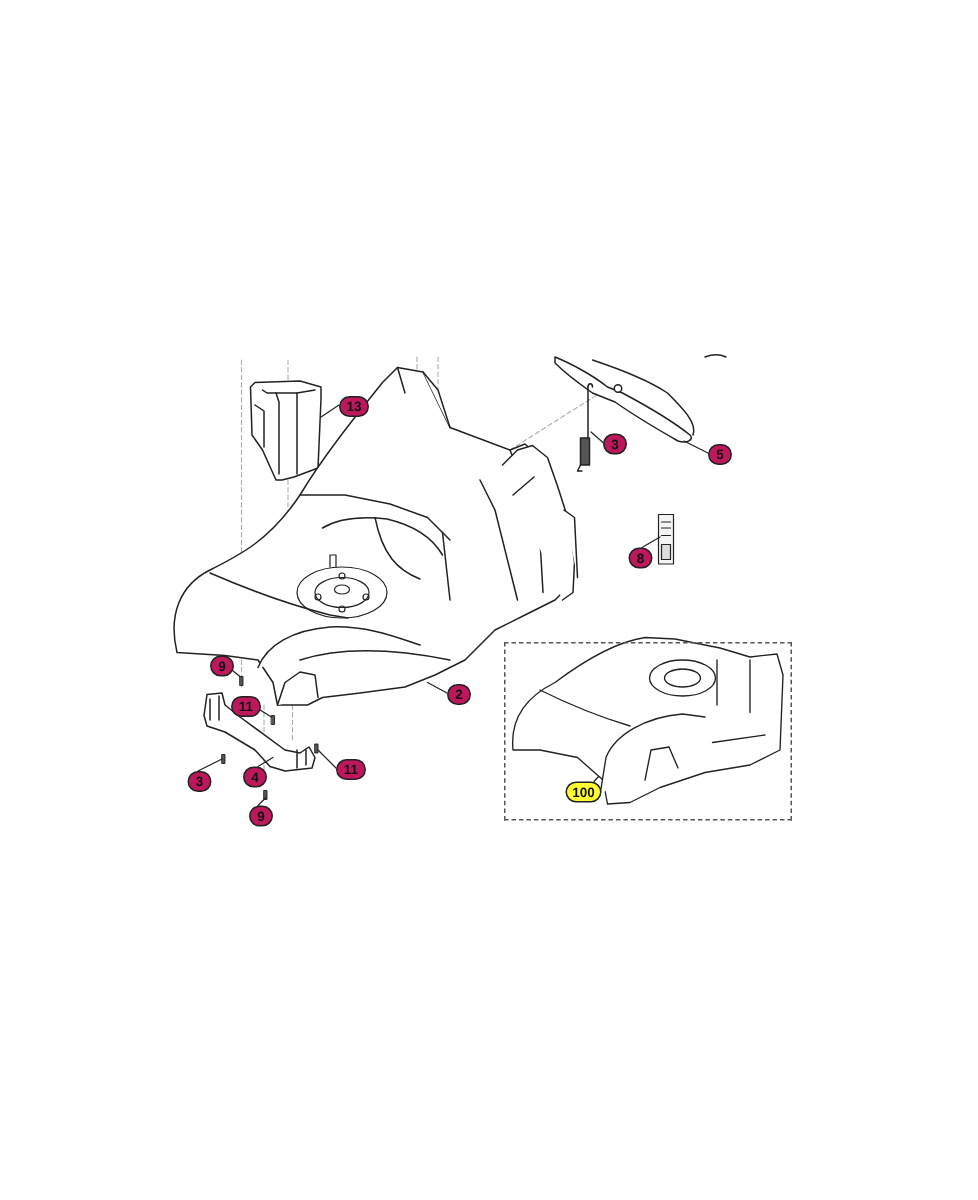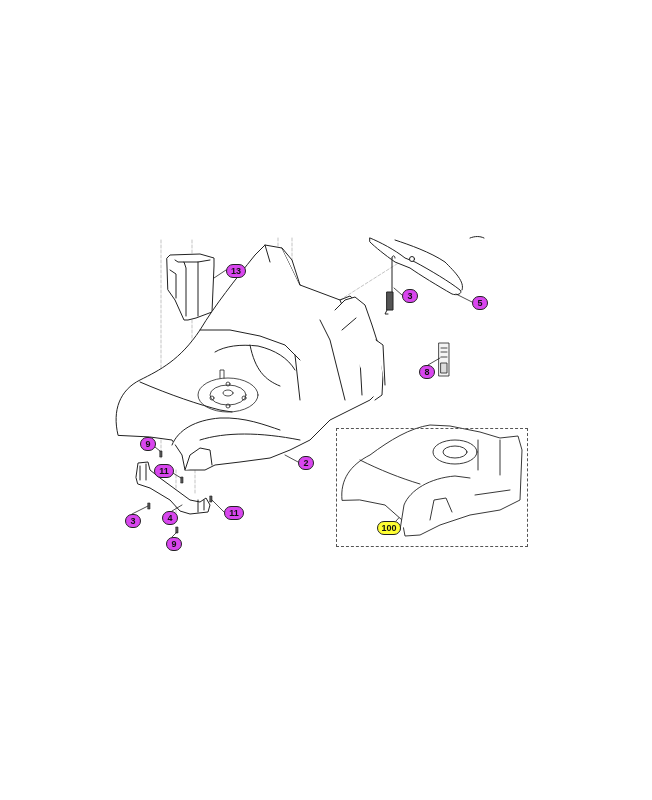--- a/index.html
+++ b/index.html
@@ -1,20 +1,20 @@
 <!DOCTYPE html>
 <html><head>
 <meta charset="utf-8">
 <style>
   html, body { margin: 0; padding: 0; background: #ffffff; }
   body { width: 652px; height: 800px; position: relative; overflow: hidden;
          font-family: "Liberation Sans", sans-serif; }
   #diagram { position: absolute; left: 0; top: 0; width: 652px; height: 800px; }
   .callout { position: absolute; height: 12px; border: 1px solid #222; border-radius: 7px;
-             background: #d946ef; font-size: 9px; font-weight: bold; line-height: 12px; color: #111;
+             background: #be185d; font-size: 9px; font-weight: bold; line-height: 12px; color: #111;
              text-align: center; box-sizing: content-box; }
   .callout.narrow { width: 14px; }
   .callout.wide { width: 18px; }
   .callout.hl { width: 22px; background: #ffff33; }
   .inset-frame { position: absolute; border: 1px dashed #555; }
 </style>
 </head>
 <body>
 
 <div id="diagram">

